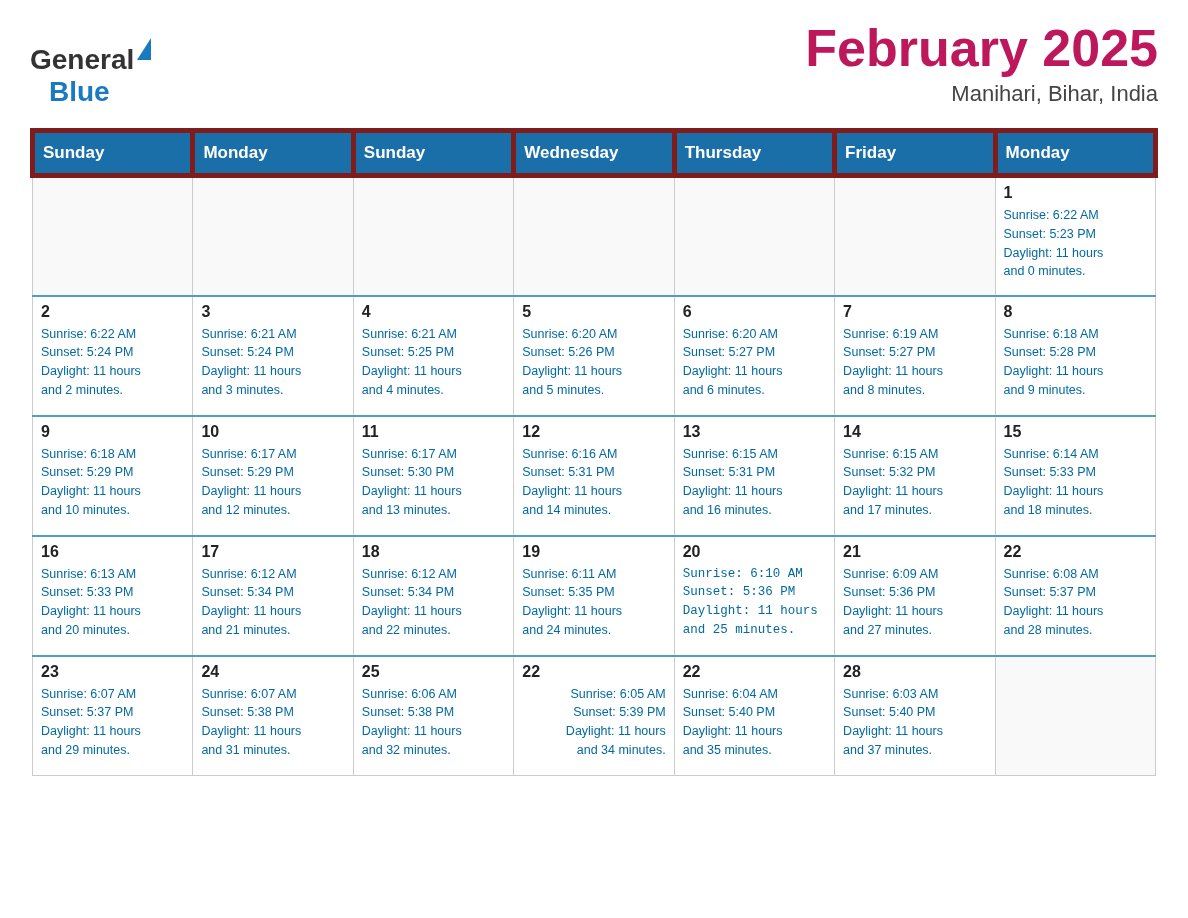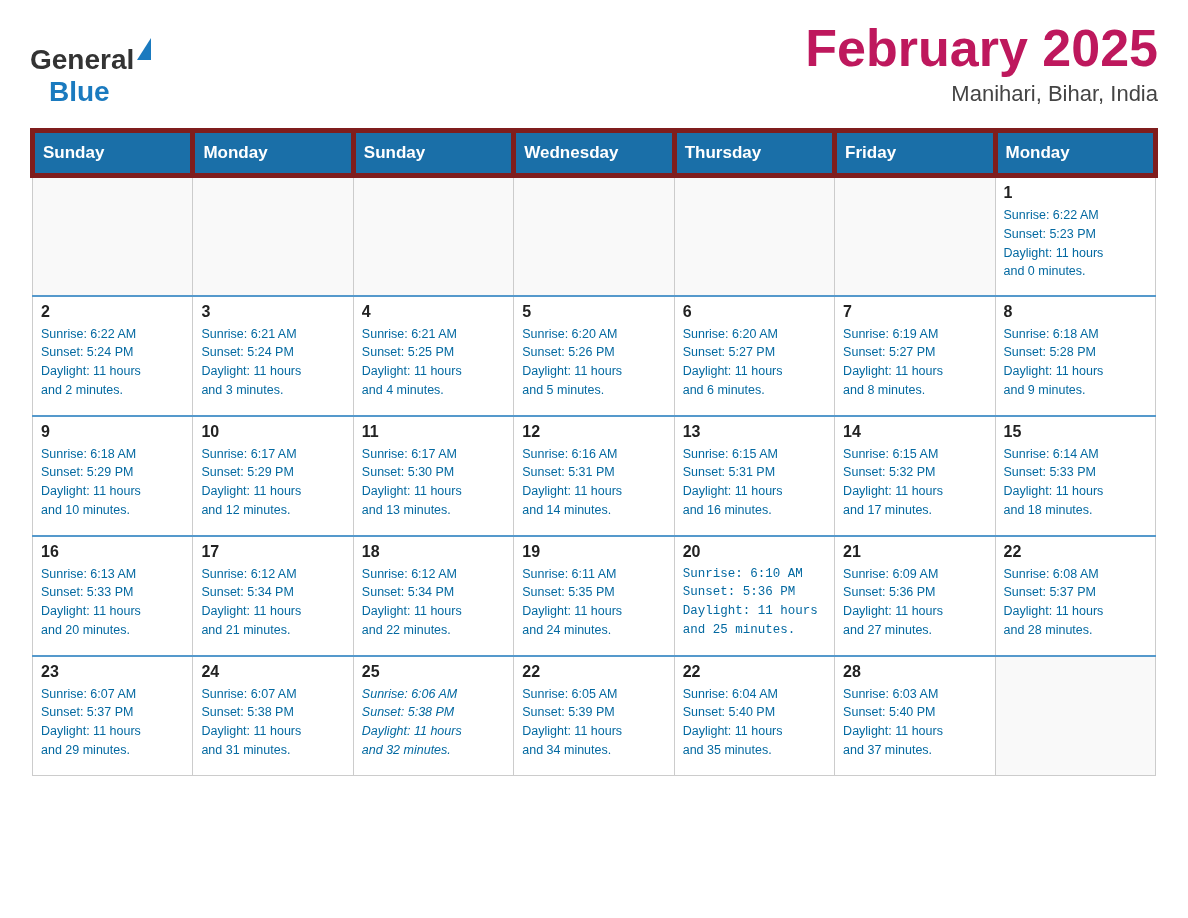--- a/index.html
+++ b/index.html
@@ -311,28 +311,28 @@
         </td>
         <td>
           <div class="day-number">24</div>
           <div class="day-info" style="white-space: pre-line;">Sunrise: 6:07 AM
 Sunset: 5:38 PM
 Daylight: 11 hours
 and 31 minutes.</div>
         </td>
         <td>
           <div class="day-number">25</div>
-          <div class="day-info" style="white-space: pre-line; font-style: italic;">Sunrise: 6:06 AM
+          <div class="day-info" style="white-space: pre-line;">Sunrise: 6:06 AM
 Sunset: 5:38 PM
 Daylight: 11 hours
 and 32 minutes.</div>
         </td>
         <td>
           <div class="day-number">22</div>
-          <div class="day-info" style="white-space: pre-line;">Sunrise: 6:05 AM
+          <div class="day-info" style="white-space: pre-line; text-align: right;">Sunrise: 6:05 AM
 Sunset: 5:39 PM
 Daylight: 11 hours
 and 34 minutes.</div>
         </td>
         <td>
           <div class="day-number">22</div>
           <div class="day-info" style="white-space: pre-line;">Sunrise: 6:04 AM
 Sunset: 5:40 PM
 Daylight: 11 hours
 and 35 minutes.</div>

